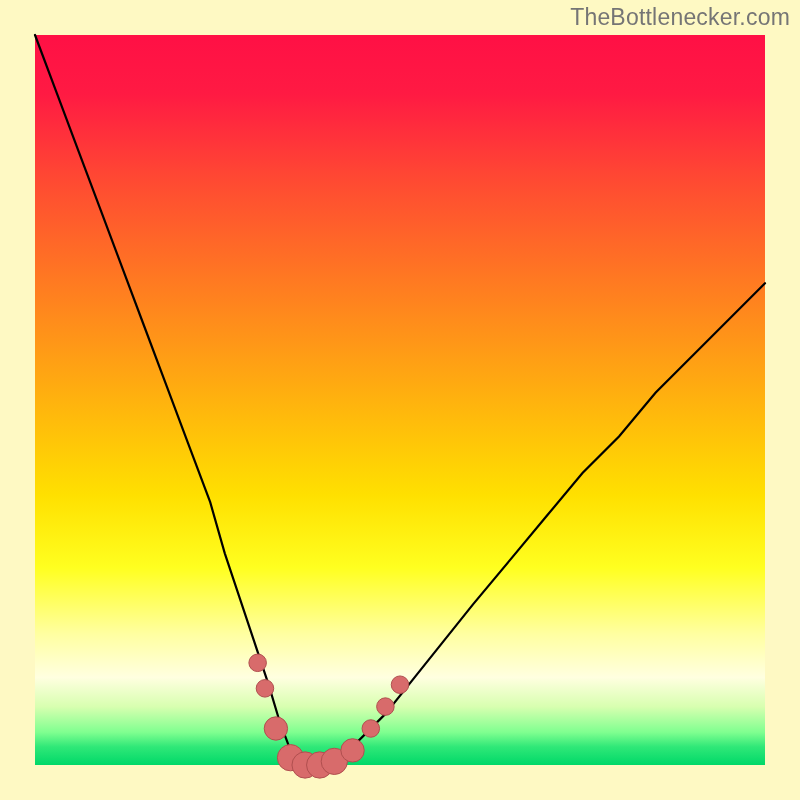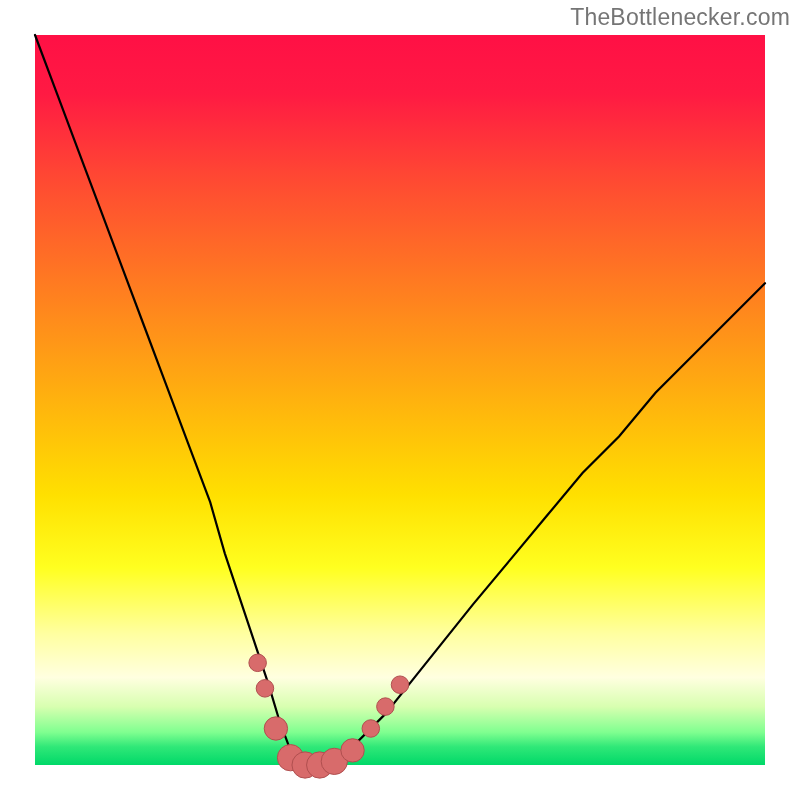--- a/index.html
+++ b/index.html
@@ -8,21 +8,21 @@
     width: 800px;
     height: 800px;
     overflow: hidden;
     background: #000;
     font-family: Arial, Helvetica, sans-serif;
   }
   .frame {
     position: relative;
     width: 800px;
     height: 800px;
-    background: #ffffff;
+    background: #fef9c3;
   }
   .watermark {
     position: absolute;
     top: 4px;
     right: 10px;
     color: #757575;
     font-size: 23px;
     font-weight: 400;
     letter-spacing: 0.2px;
     z-index: 10;

